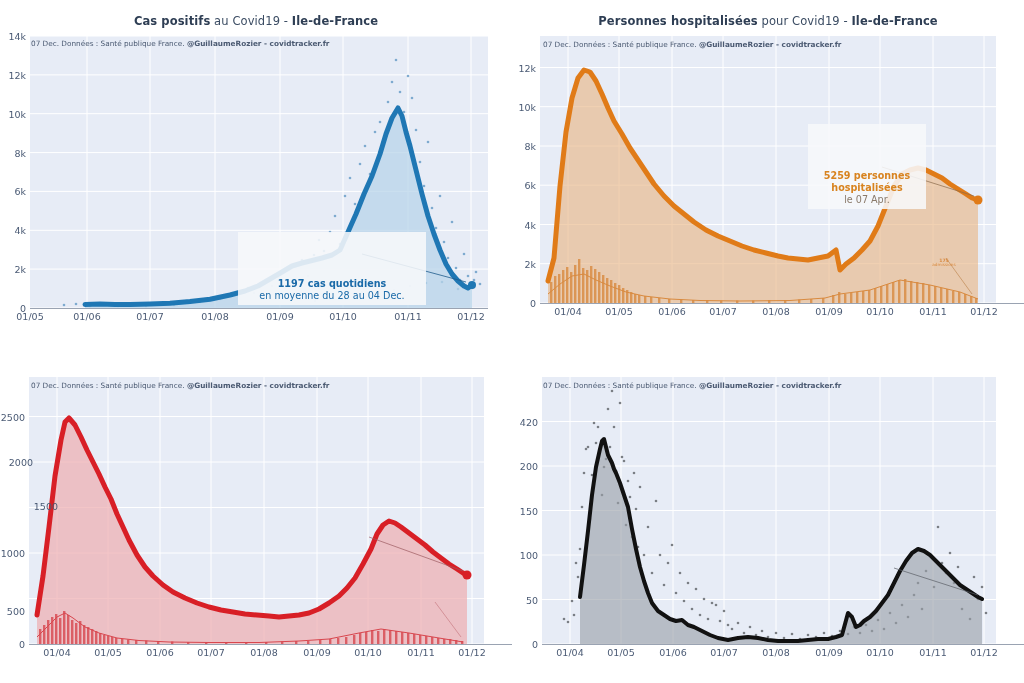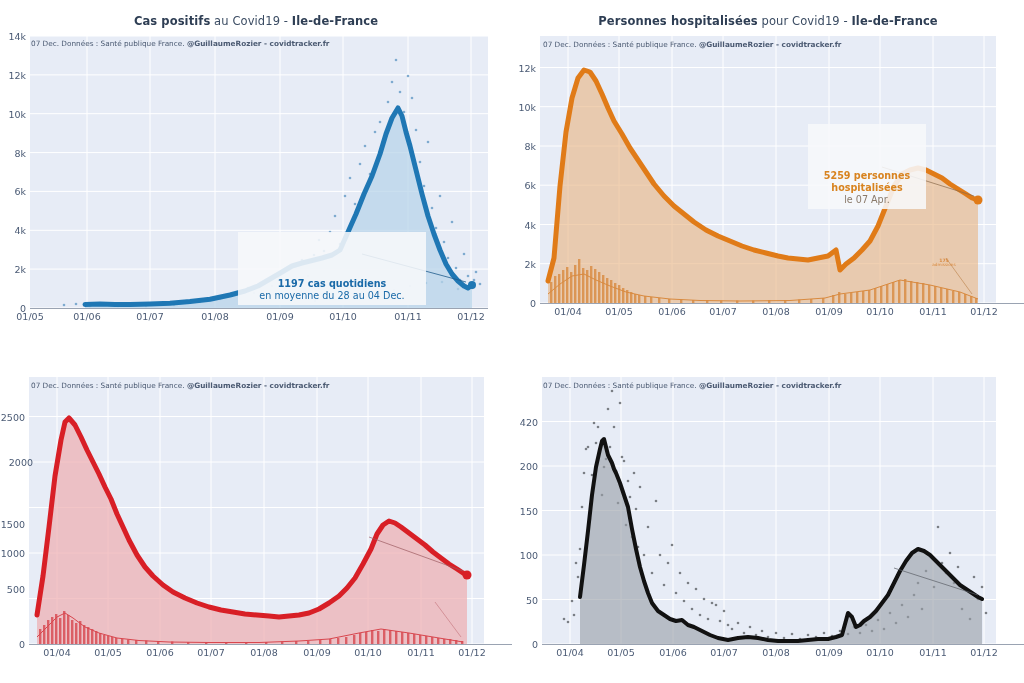--- a/index.html
+++ b/index.html
@@ -388,23 +388,23 @@
         </g>
         <path fill="none" stroke="#d8464e" stroke-width="1" d="M8,260 L18,250 L28,240 L36,236 L44,241 L56,250 L70,256 L88,261 L110,263.5 L140,265 L180,265.5 L230,265.5 L270,264 L300,262 L330,256 L352,252 L380,256 L410,261 L434,265"></path>
         <path fill="none" stroke="#d81f26" stroke-width="5" stroke-linejoin="round" stroke-linecap="round" d="M8,238 L14,199 L20,150 L26,99 L32,63 L36,45 L40,41 L46,48 L52,60 L58,73 L64,85 L70,97 L76,110 L82,122 L88,137 L94,150 L100,163 L108,178 L116,190 L124,199 L134,208 L144,215 L156,221 L168,226 L180,230 L192,233 L204,235 L216,237 L228,238 L240,239 L250,240 L260,239 L270,238 L280,236 L290,232 L300,226 L310,219 L318,211 L326,201 L334,187 L342,172 L348,157 L354,148 L360,144 L366,146 L372,150 L380,156 L388,162 L396,168 L404,175 L412,181 L420,187 L428,192 L434,196 L438,198"></path>
         <circle cx="438" cy="198" r="4.5" fill="#d81f26"></circle>
         <line x1="340" y1="160" x2="434" y2="194" stroke="#9c5a60" stroke-width="0.7"></line>
         <line x1="406" y1="225" x2="432" y2="260" stroke="#c97d84" stroke-width="0.7"></line>
       </svg>
     </div>
 
     <div class="ytick" style="left:0px;width:25px;top:303px;">0</div>
-    <div class="ytick" style="left:0px;width:25px;top:248px;">500</div>
+    <div class="ytick" style="left:0px;width:25px;top:270px;">500</div>
     <div class="ytick" style="left:0px;width:25px;top:212px;">1000</div>
-    <div class="ytick" style="left:0px;width:25px;top:183px;">1500</div>
+    <div class="ytick" style="left:0px;width:25px;top:165px;padding-left:33px;">1500</div>
     <div class="ytick" style="left:8px;width:25px;top:121px;">2000</div>
     <div class="ytick" style="left:0px;width:25px;top:75.5px;">2500</div>
 
     <div class="axisline" style="left:29px;top:303px;width:483px;"></div>
 
     <div class="xtick" style="left:57px;top:306px;">01/04</div>
     <div class="xtick" style="left:108px;top:306px;">01/05</div>
     <div class="xtick" style="left:160px;top:306px;">01/06</div>
     <div class="xtick" style="left:211px;top:306px;">01/07</div>
     <div class="xtick" style="left:264px;top:306px;">01/08</div>

